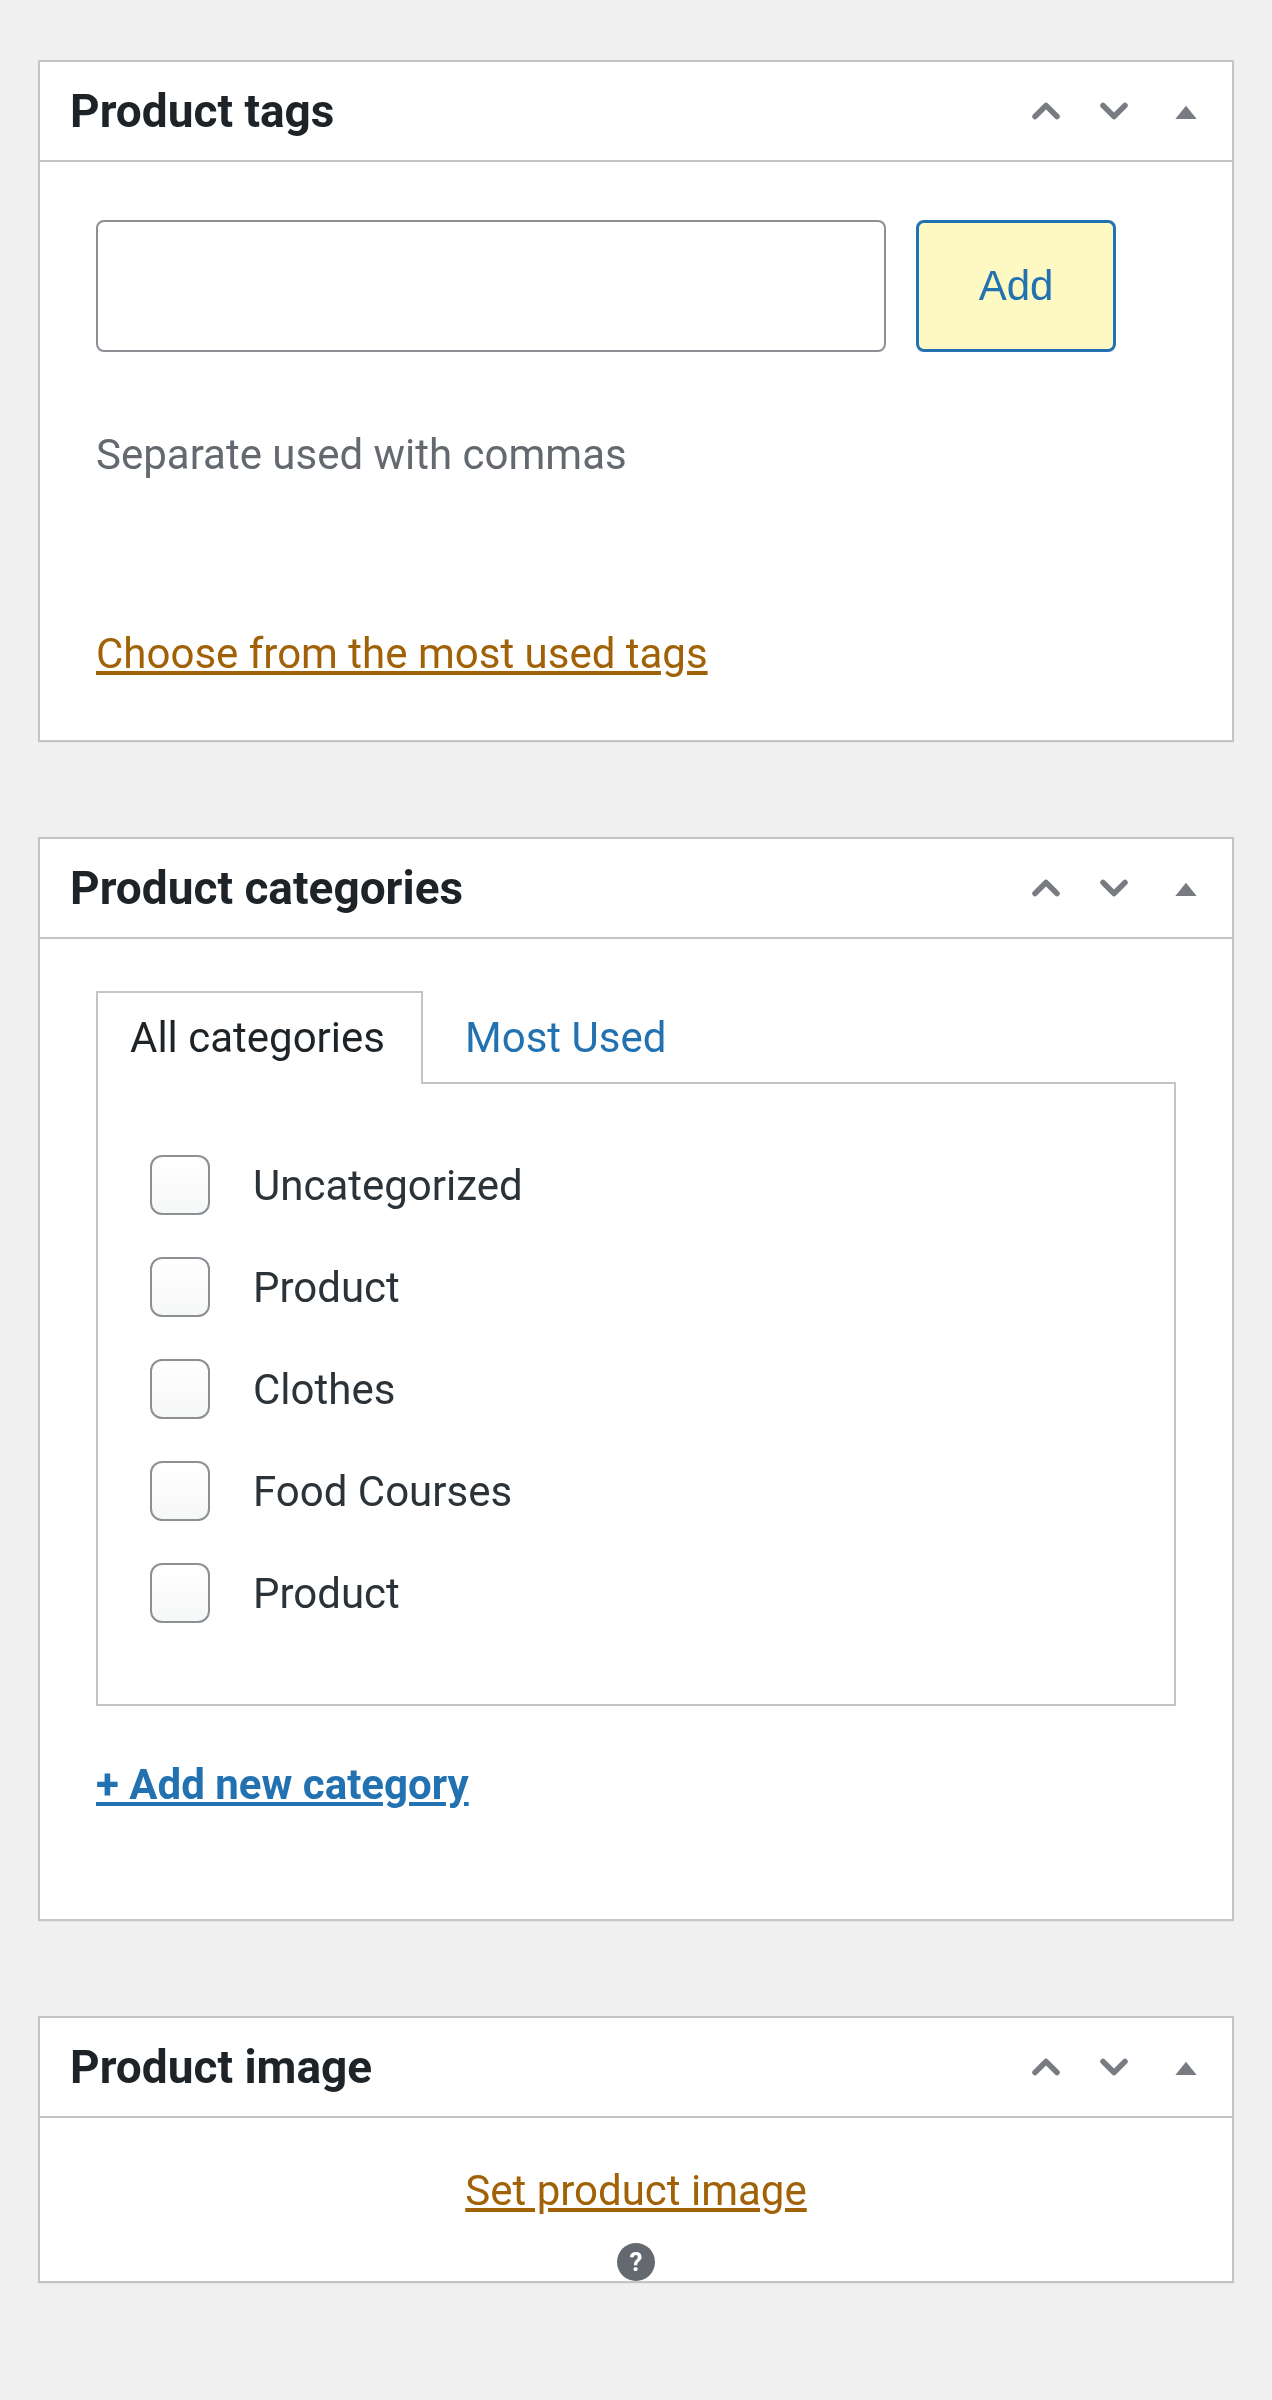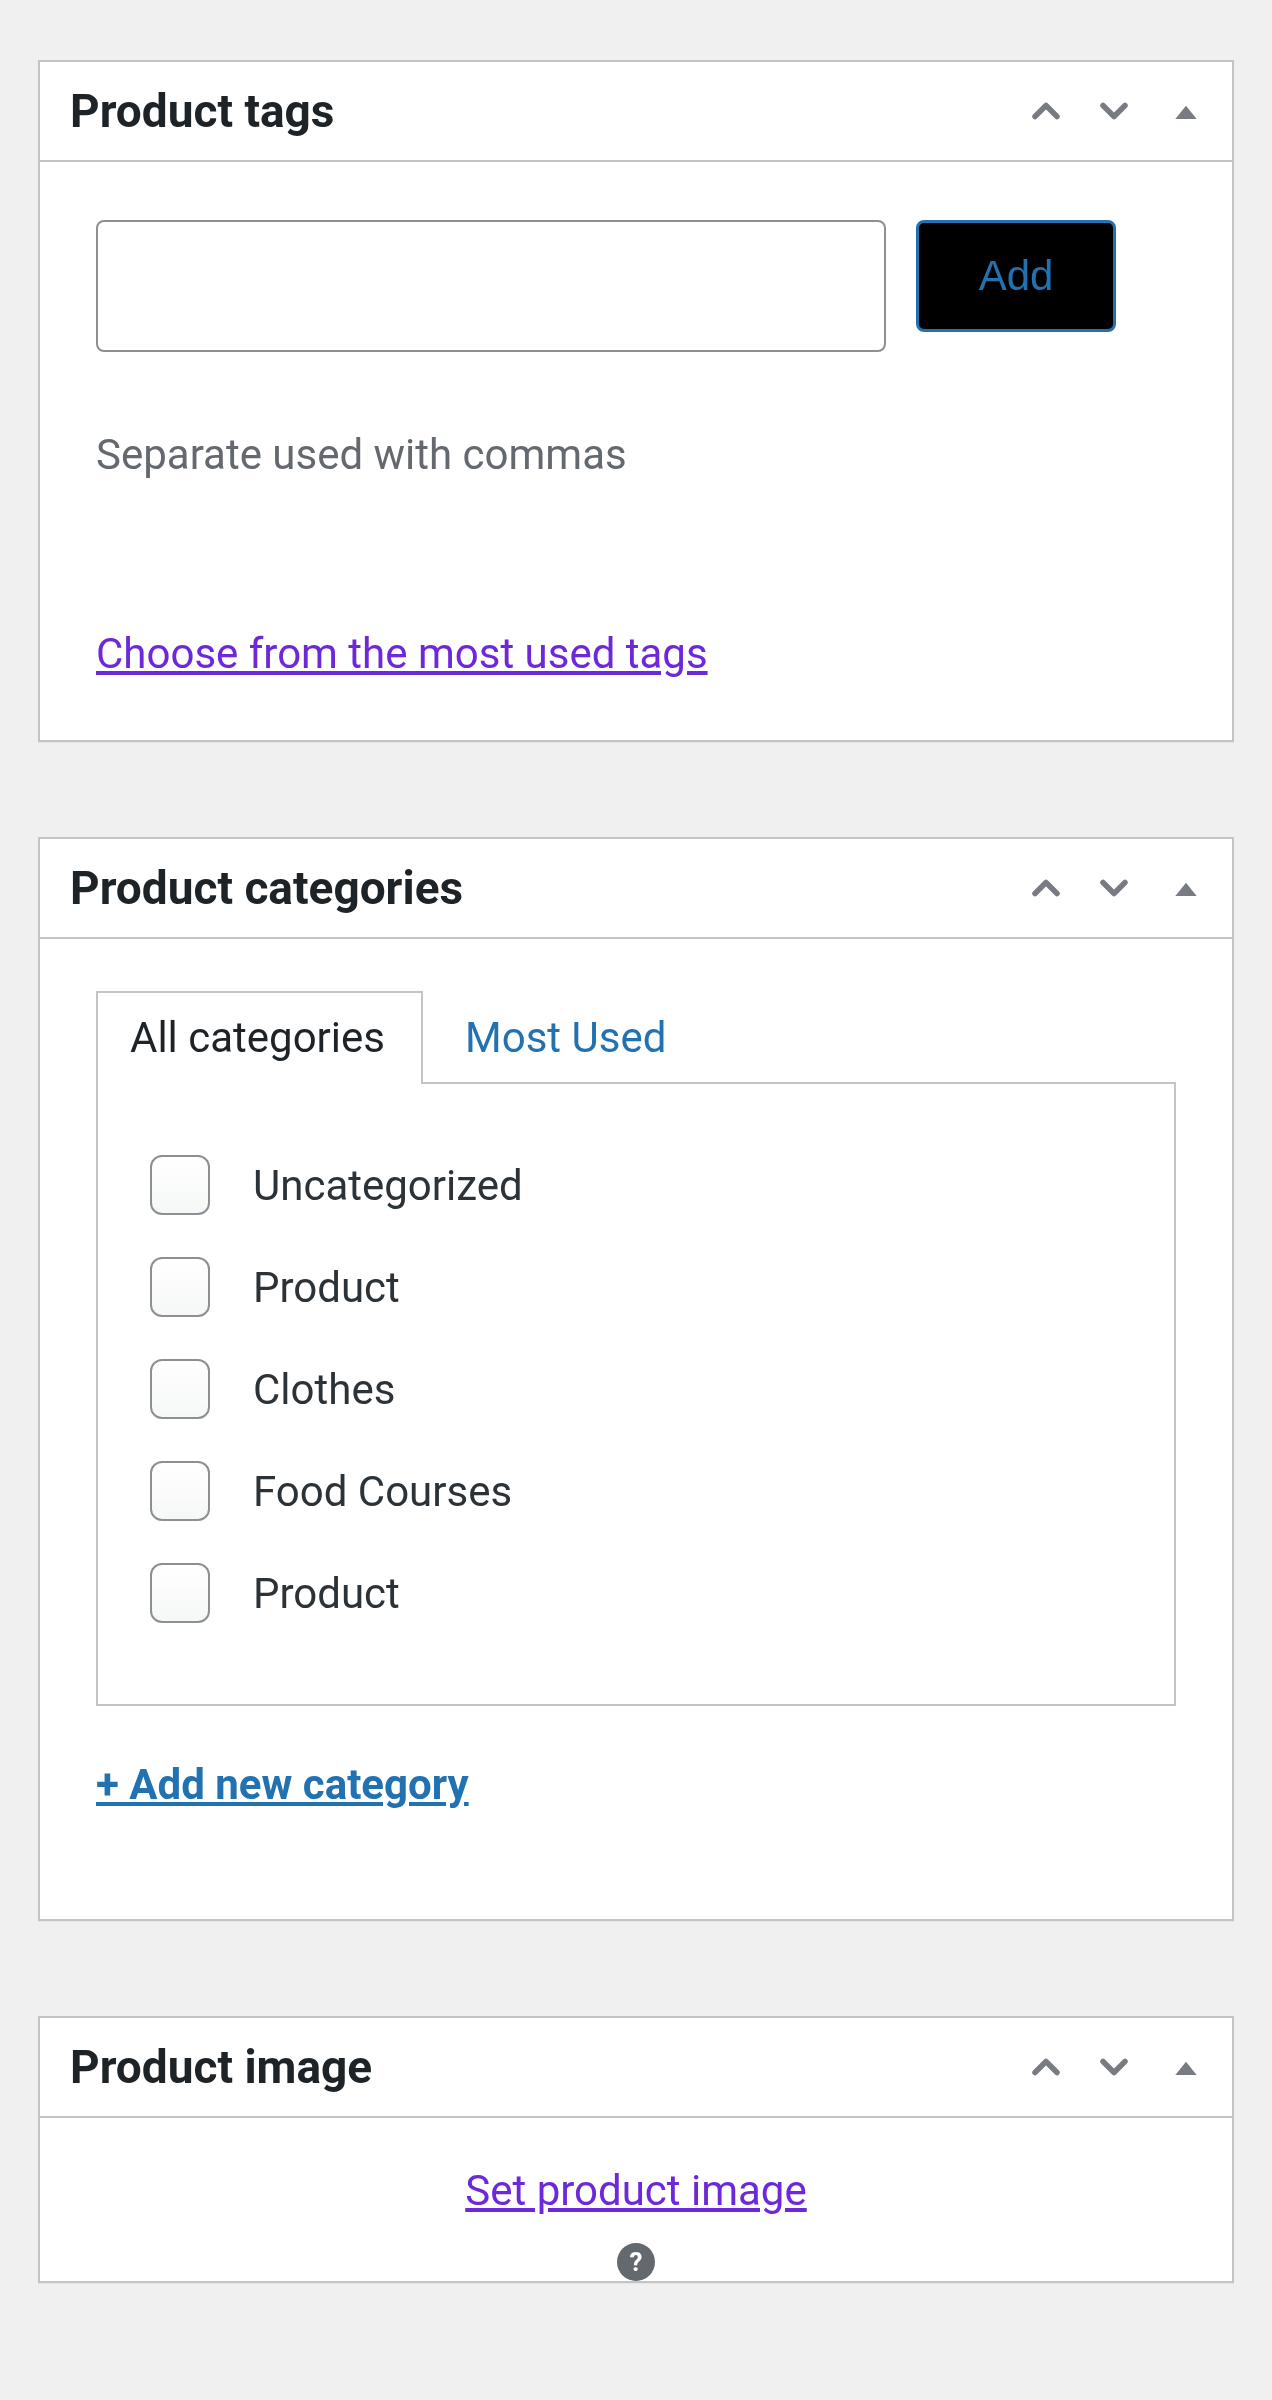--- a/index.html
+++ b/index.html
@@ -65,36 +65,36 @@
     height: 132px;
     border: 2px solid #8c8f94;
     border-radius: 8px;
     background: #fff;
     font-size: 40px;
     padding: 0 24px;
     outline: none;
   }
   .btn-add {
     width: 200px;
-    height: 112px;
+    height: 132px;
     border: 3px solid #2271b1;
-    background: #000000;
+    background: #fef9c3;
     color: #2271b1;
     font-size: 42px;
     border-radius: 8px;
     cursor: pointer;
     font-weight: 400;
   }
   .muted-help {
     margin-top: 78px;
     font-size: 42px;
     color: #646970;
   }
   .link {
-    color: #6d28d9;
+    color: #a16207;
     text-decoration: underline;
     cursor: pointer;
     font-size: 42px;
     display: inline-block;
   }
   .tags-mostused { margin-top: 150px; }
 
   
   .cat-body { padding: 50px 56px 110px 56px; }
   .tabs-wrap { position: relative; }

